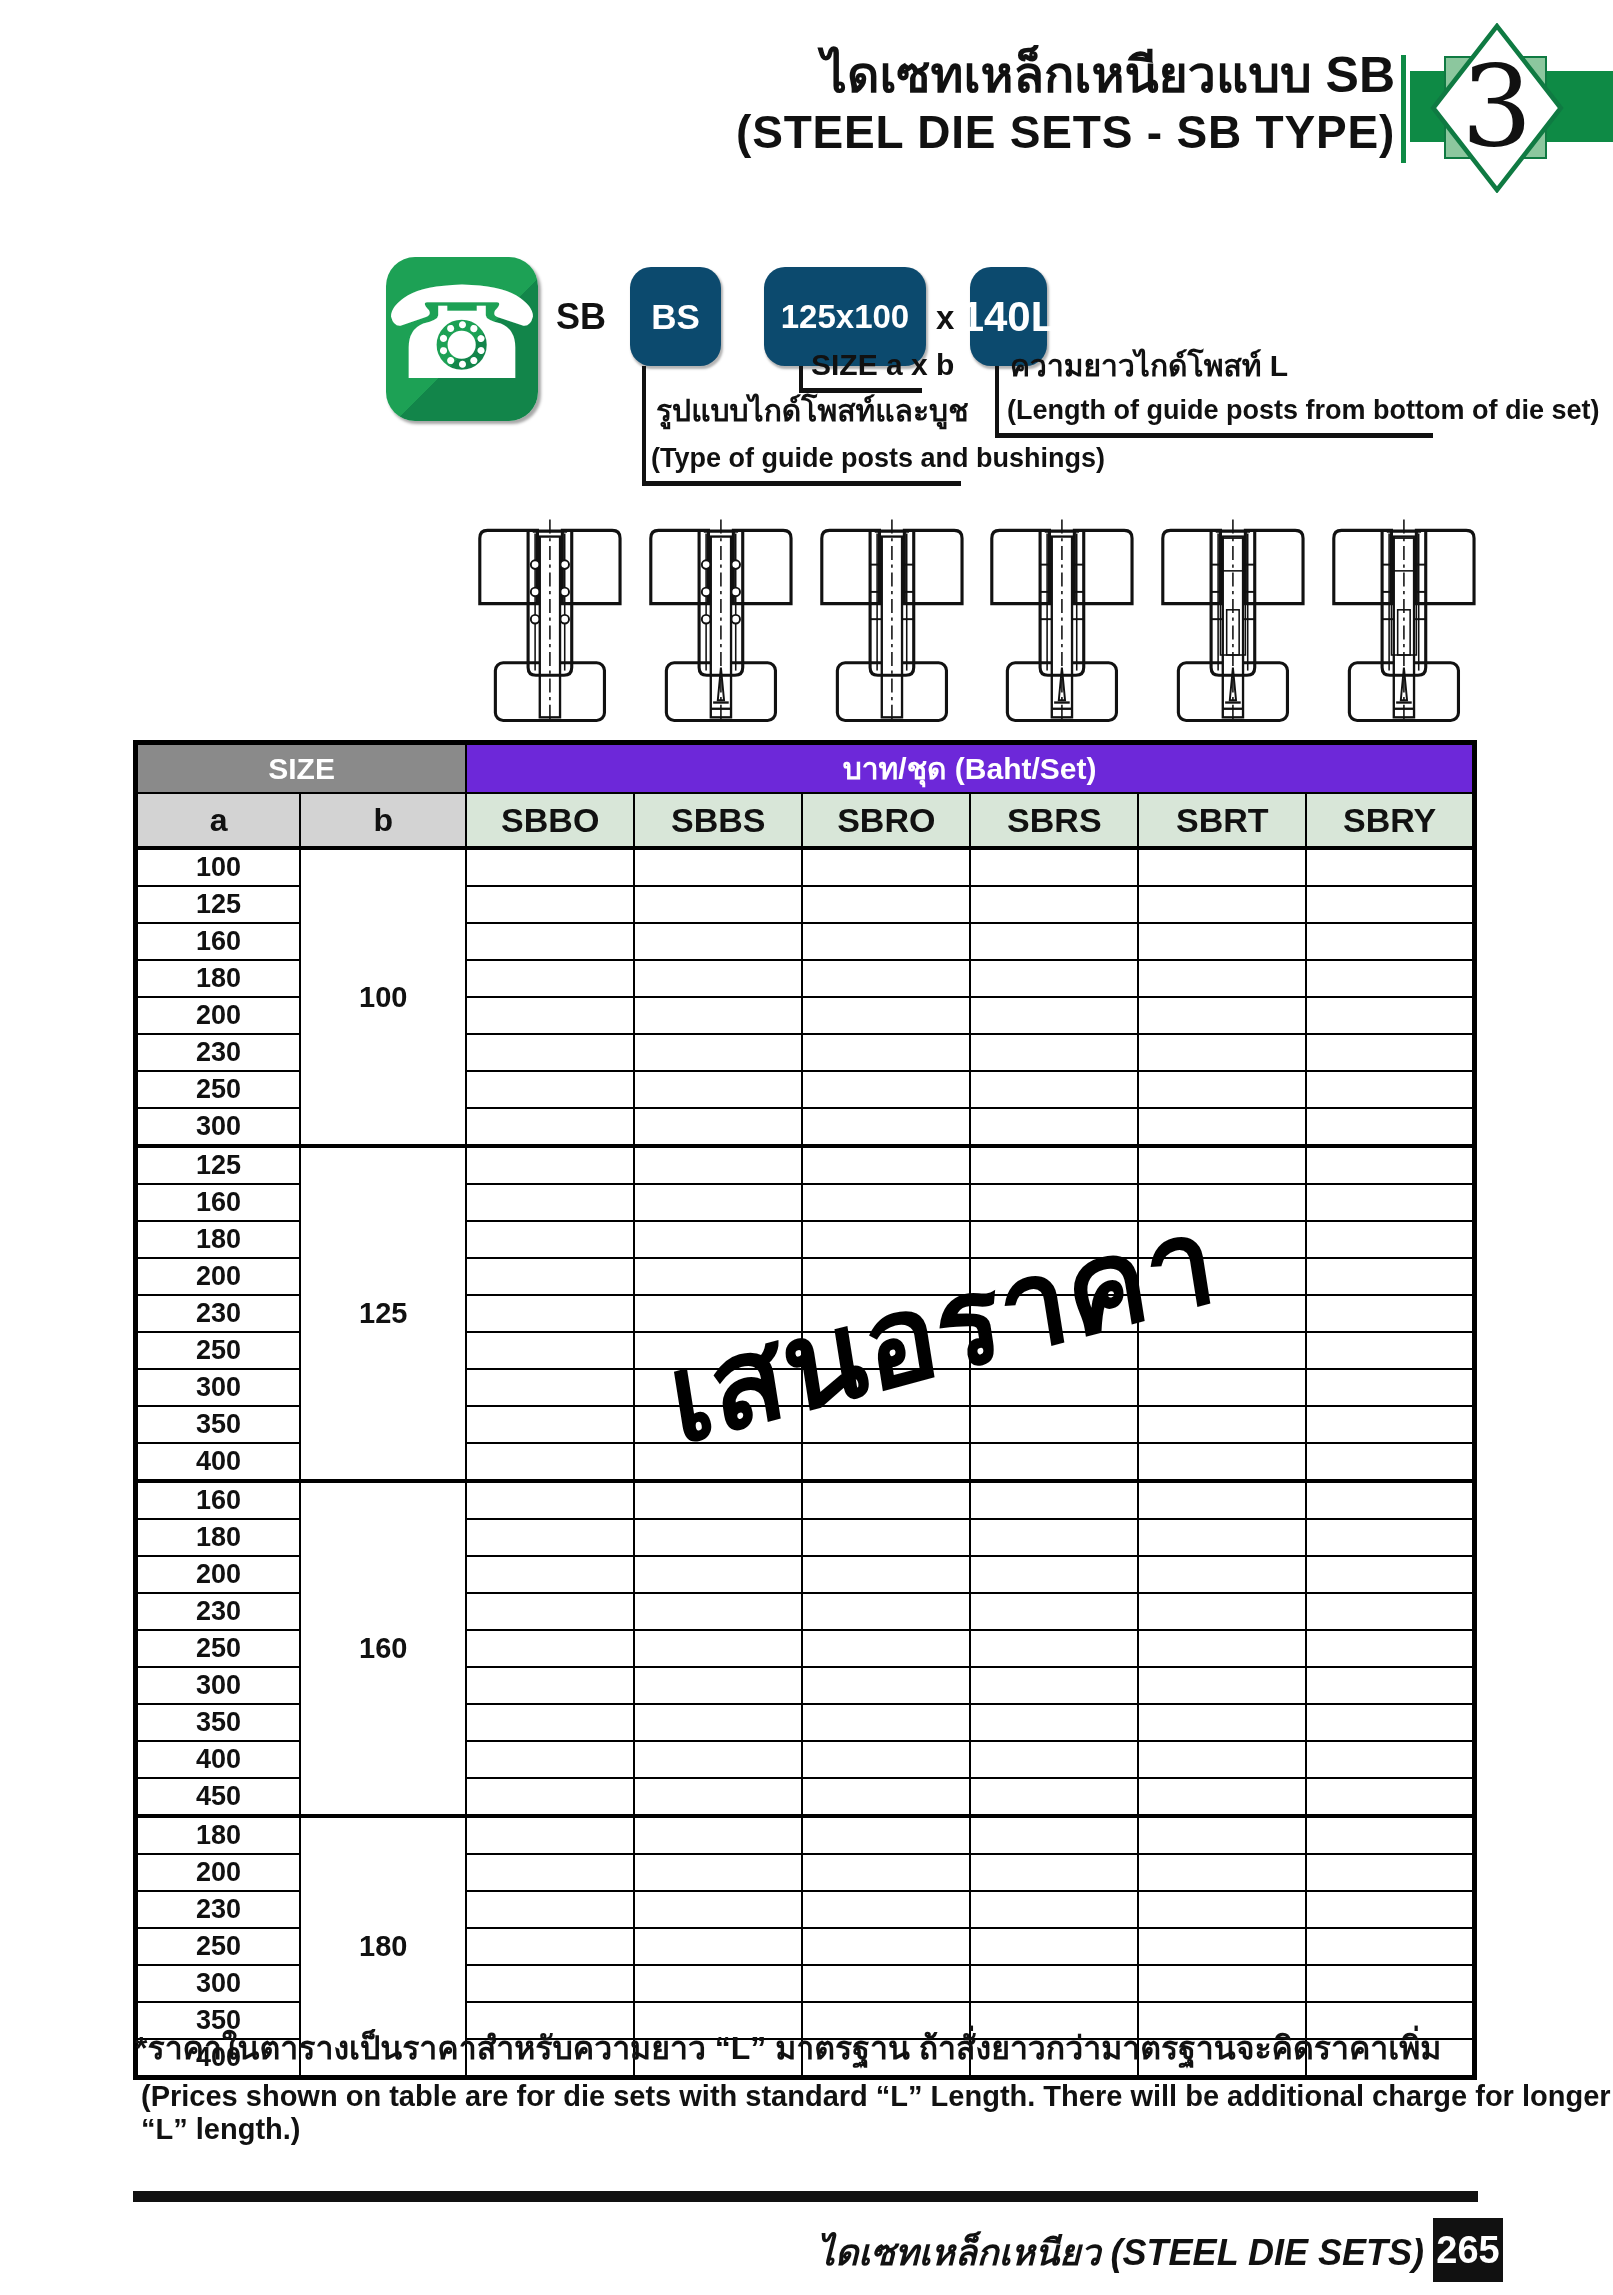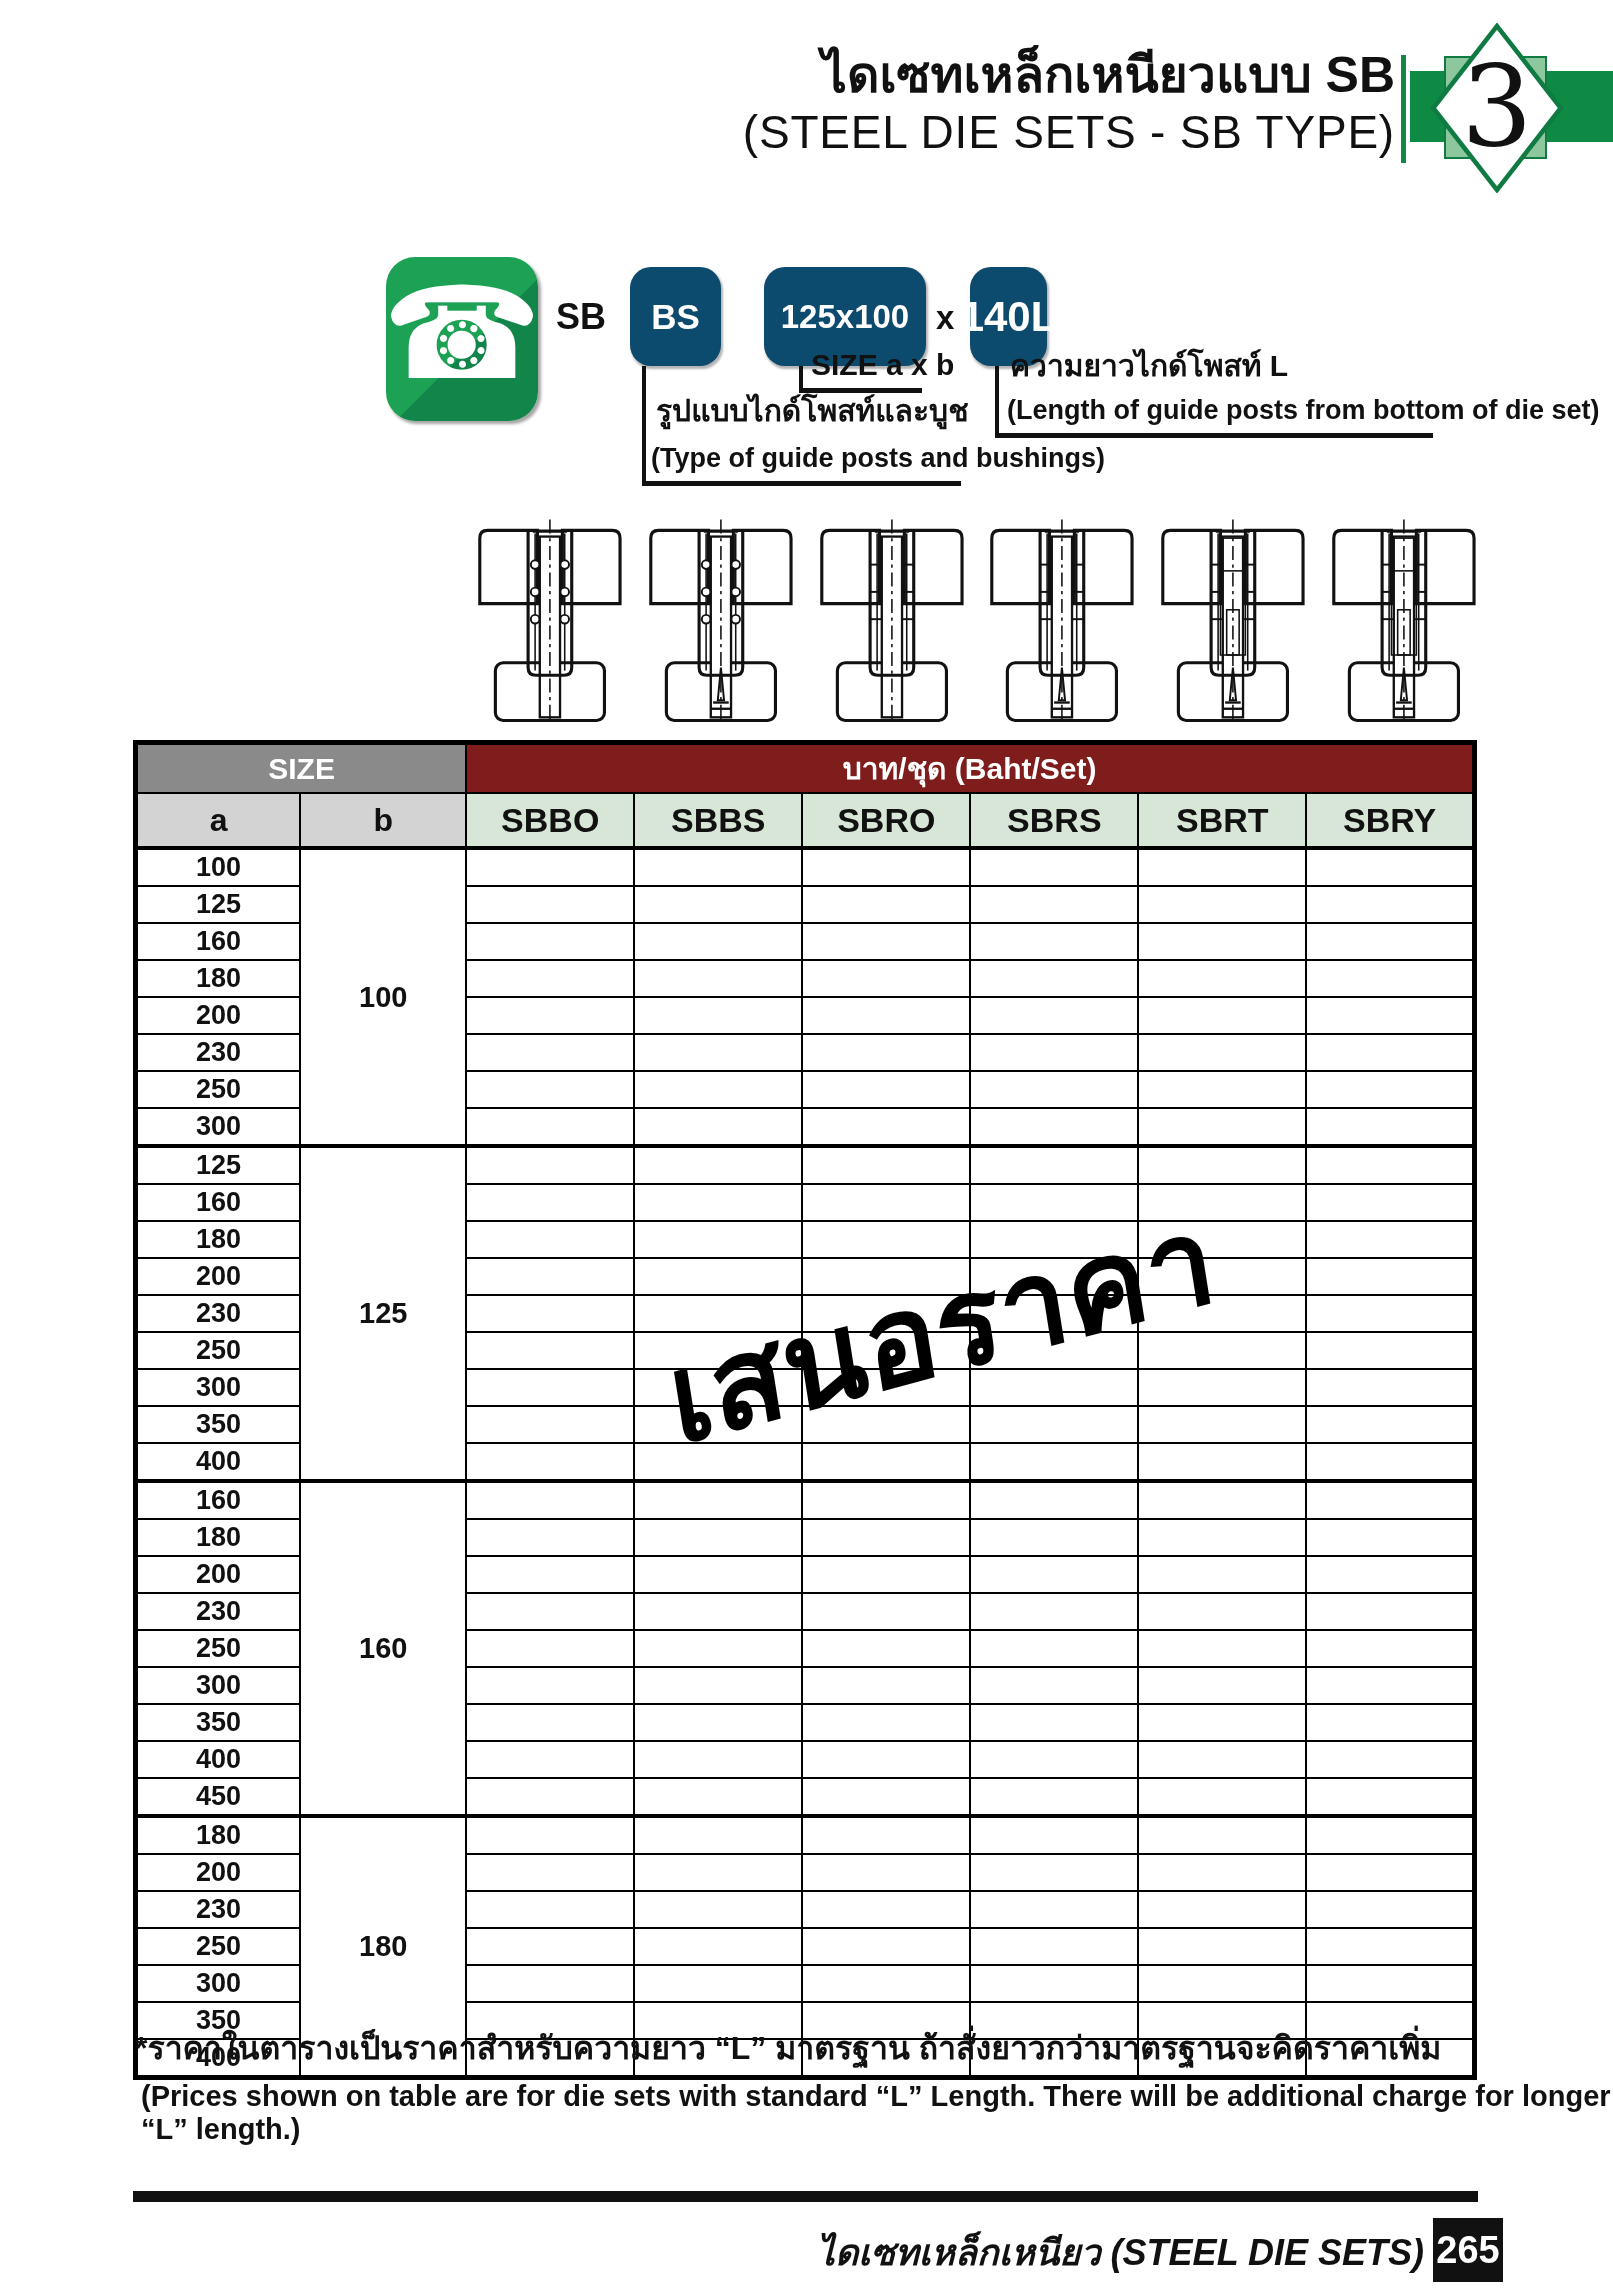--- a/index.html
+++ b/index.html
@@ -14,21 +14,21 @@
   .abs{position:absolute;}
 
   
   .title-th{
     top:35px;right:219px;
     font-size:50px;font-weight:bold;letter-spacing:0px;
     white-space:nowrap;
   }
   .title-en{
     top:105px;right:219px;
-    font-size:46px;font-weight:normal;letter-spacing:0.8px;
+    font-size:46px;font-weight:bold;letter-spacing:0.8px;
     white-space:nowrap;
   }
   .cb-vline{left:1401px;top:55px;width:5.3px;height:108px;background:#0e8a45;}
   .cb-bar{left:1410px;top:71px;width:203px;height:71px;background:#0e8a45;}
   .cb-square{left:1444px;top:56px;width:103px;height:103px;background:#8cc79e;border:2.3px solid #0f7a42;box-sizing:border-box;}
   .cb-diamond{left:1430px;top:23px;width:134px;height:170px;}
   .cb-num{
     left:1430px;top:23px;width:134px;height:170px;
     display:flex;align-items:center;justify-content:center;
     font-family:"DejaVu Serif", serif;font-size:112px;color:#111;
@@ -85,21 +85,21 @@
     width:100%;border-collapse:collapse;
     border:5.3px solid #000;
     table-layout:fixed;
   }
   table.price th,table.price td{
     border:2.3px solid #000;
     text-align:center;vertical-align:middle;
     padding:0;
   }
   .h-size{background:#8a8a8a;color:#fff;font-size:30px;font-weight:bold;height:46px;}
-  .h-baht{background:#7f1d1d;color:#fff;font-size:30px;font-weight:bold;}
+  .h-baht{background:#6d28d9;color:#fff;font-size:30px;font-weight:bold;}
   .h-ab{background:#d3d3d3;color:#111;font-size:32px;font-weight:bold;height:52px;}
   .h-pc{background:#d8e6d8;color:#111;font-size:34px;font-weight:bold;}
   thead tr:last-child th{border-bottom:4.6px solid #000;}
   tbody td{height:35px;font-size:27px;font-weight:bold;background:#fff;}
   tbody tr.group-start td{border-top:4.6px solid #000;margin-top:34px;}
   .b-cell{font-size:29px;}
 
   
   .watermark{
     left:600px;top:1192px;width:683px;height:273px;

